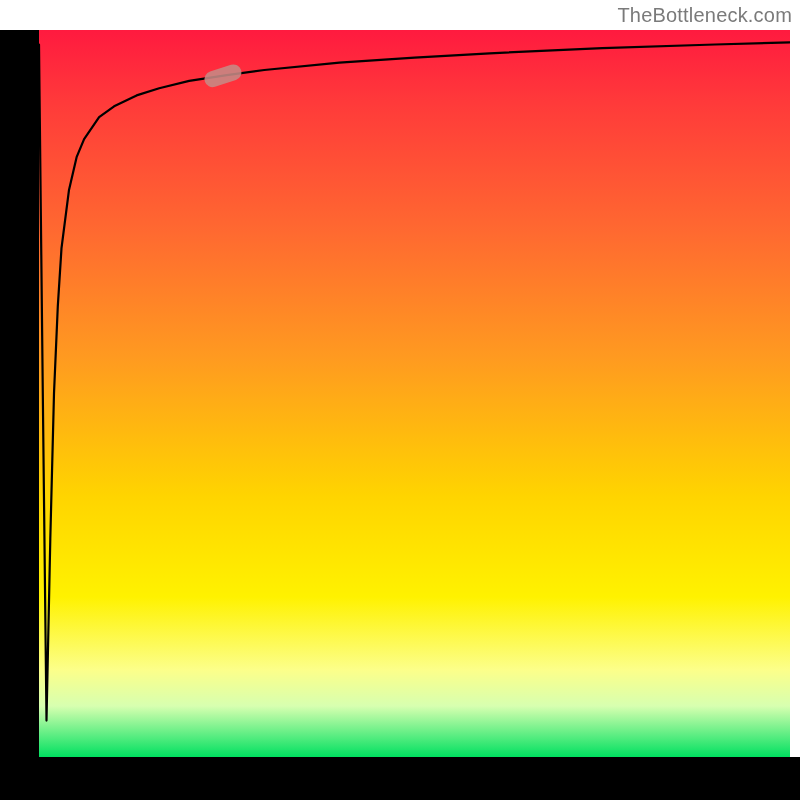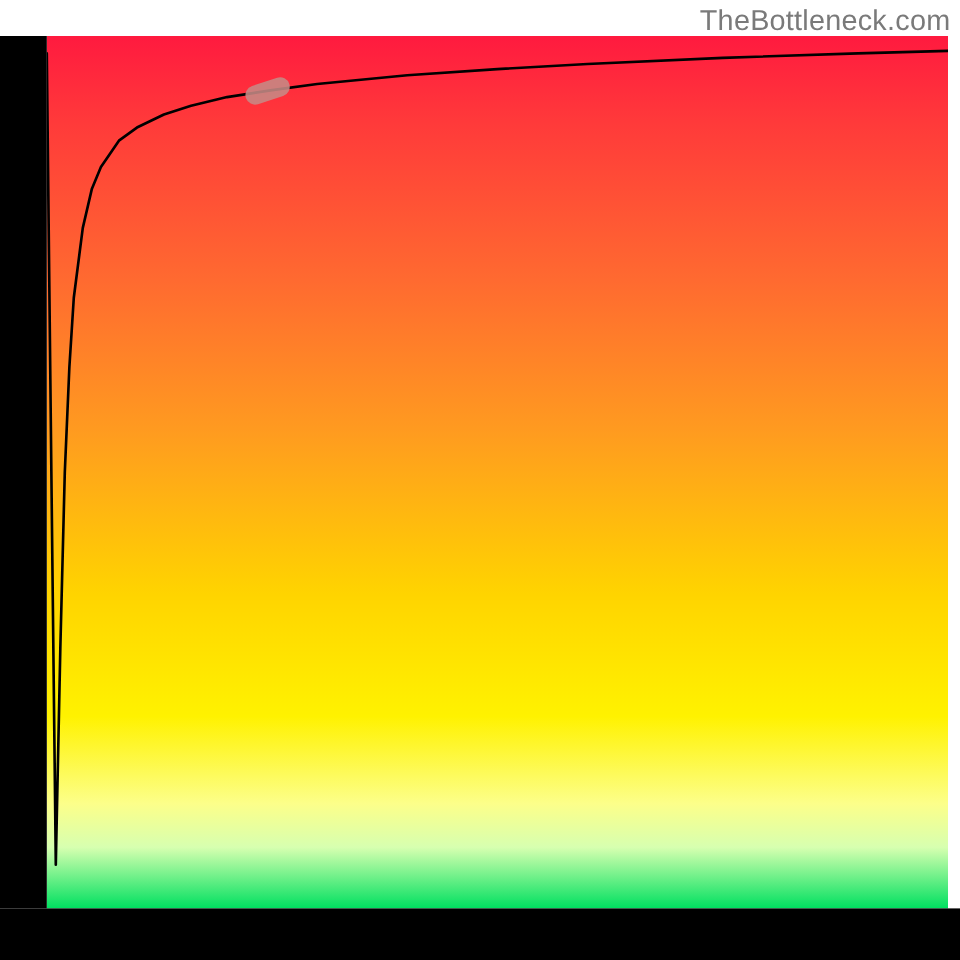--- a/index.html
+++ b/index.html
@@ -7,21 +7,21 @@
   .container {
     position: relative;
     width: 800px;
     height: 800px;
   }
   .watermark {
     position: absolute;
     top: 4px;
     right: 8px;
     font-family: Arial, Helvetica, sans-serif;
-    font-size: 24px;
+    font-size: 20px;
     color: #7a7a7a;
     letter-spacing: 0.2px;
     z-index: 50;
   }
   .plot-wrap {
     position: absolute;
     left: 0;
     top: 0;
     width: 800px;
     height: 800px;

